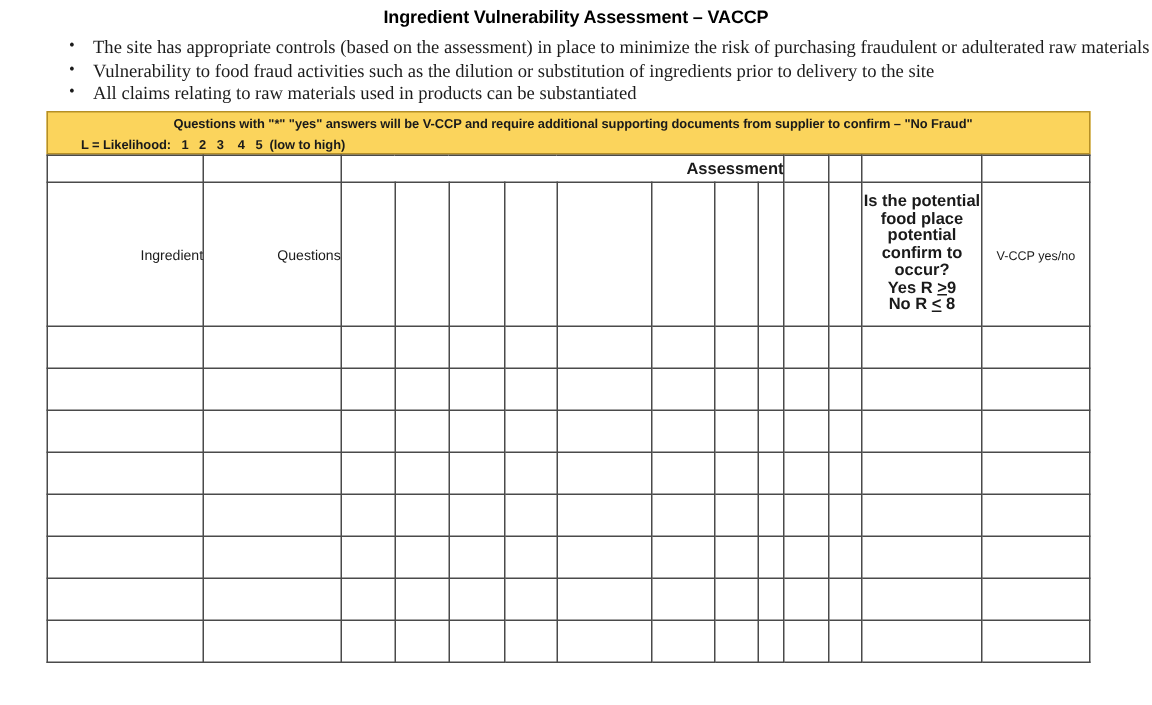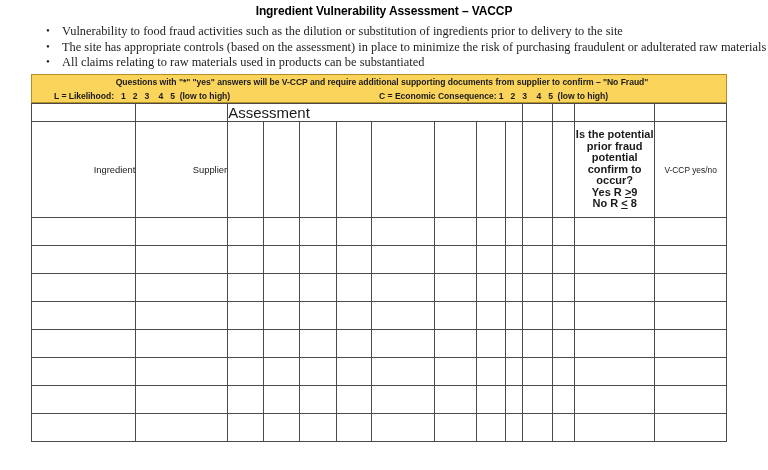--- a/index.html
+++ b/index.html
@@ -111,24 +111,24 @@
   table.vaccp td, table.vaccp th {
     border: 1px solid #4a4a4a;
     padding: 0;
     margin: 0;
     vertical-align: middle;
     background: #ffffff;
   }
 
   .assessment-cell {
     height: 17px;
-    text-align: left;
+    text-align: right;
     font-family: "Liberation Sans", sans-serif;
-    font-size: 15px;
-    font-weight: normal;
+    font-size: 11px;
+    font-weight: bold;
     color: #1a1a1a;
   }
   .blank-top {
     border: 1px solid #4a4a4a;
     border-bottom-color: #ffffff;
   }
 
   .hdr-row td { height: 95px; }
 
   .hdr-plain {
@@ -165,32 +165,31 @@
   .body-row td { height: 27px; }
 
   .u { text-decoration: underline; }
 </style>
 </head>
 <body>
 
 <h1 class="doc-title">Ingredient Vulnerability Assessment – VACCP</h1>
 
 <ul class="bullets">
+  <li>The site has appropriate controls (based on the assessment) in place to minimize the risk of purchasing fraudulent or adulterated raw materials</li>
   <li>Vulnerability to food fraud activities such as the dilution or substitution of ingredients prior to delivery to the site</li>
-  <li>The site has appropriate controls (based on the assessment) in place to minimize the risk of purchasing fraudulent or adulterated raw materials</li>
   <li>All claims relating to raw materials used in products can be substantiated</li>
 </ul>
 
 <div class="table-wrap">
 
   <div class="note-band">
     <div class="note-line1">Questions with "*" "yes" answers will be V-CCP and require additional supporting documents from supplier to confirm – "No Fraud"</div>
     <div class="note-line2">
       <span class="note-l"><span>L = Likelihood:</span>&nbsp;&nbsp;&nbsp;<span>1   2   3    4   5  (low to high)</span></span>
-      <span class="note-c"><span>C = Economic Consequence:</span>&nbsp;<span>1   2   3    4   5  (low to high)</span></span>
     </div>
   </div>
 
   <table class="vaccp">
     <colgroup>
       <col style="width:99px">
       <col style="width:87px">
       <col style="width:34px">
       <col style="width:34px">
       <col style="width:35px">
@@ -211,21 +210,21 @@
       <td class="blank-top"></td>
       <td class="assessment-cell" colspan="8">Assessment</td>
       <td class="blank-top"></td>
       <td class="blank-top"></td>
       <td class="blank-top"></td>
       <td class="blank-top"></td>
     </tr>
 
     <tr class="hdr-row">
       <td class="hdr-plain">Ingredient</td>
-      <td class="hdr-plain">Supplier</td>
+      <td class="hdr-plain">Questions</td>
 
       <td>
         <div class="rot-box">
           
         </div>
       </td>
 
       <td>
         <div class="rot-box">
           
@@ -266,21 +265,21 @@
       </td>
 
       <td>
         <div class="rot-box">
           
         </div>
       </td>
 
       <td class="risk-cell">
         <div>Is the potential</div>
-        <div>prior fraud</div>
+        <div>food place</div>
         <div>potential</div>
         <div>confirm to occur?</div>
         <div class="ge"><span>Yes R </span><span class="u">&gt;</span><span>9</span></div>
         <div class="ge"><span>No  R </span><span class="u">&lt;</span><span> 8</span></div>
       </td>
 
       <td class="vccp-cell">V-CCP yes/no</td>
     </tr>
 
     </tbody>

